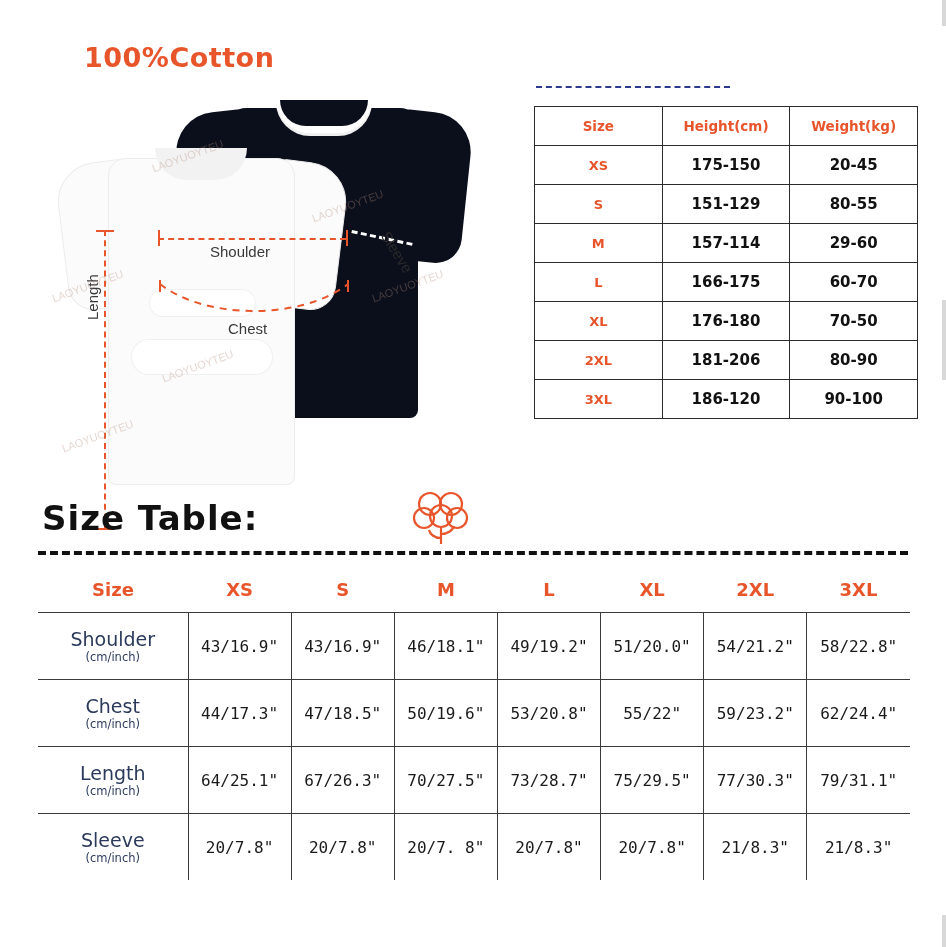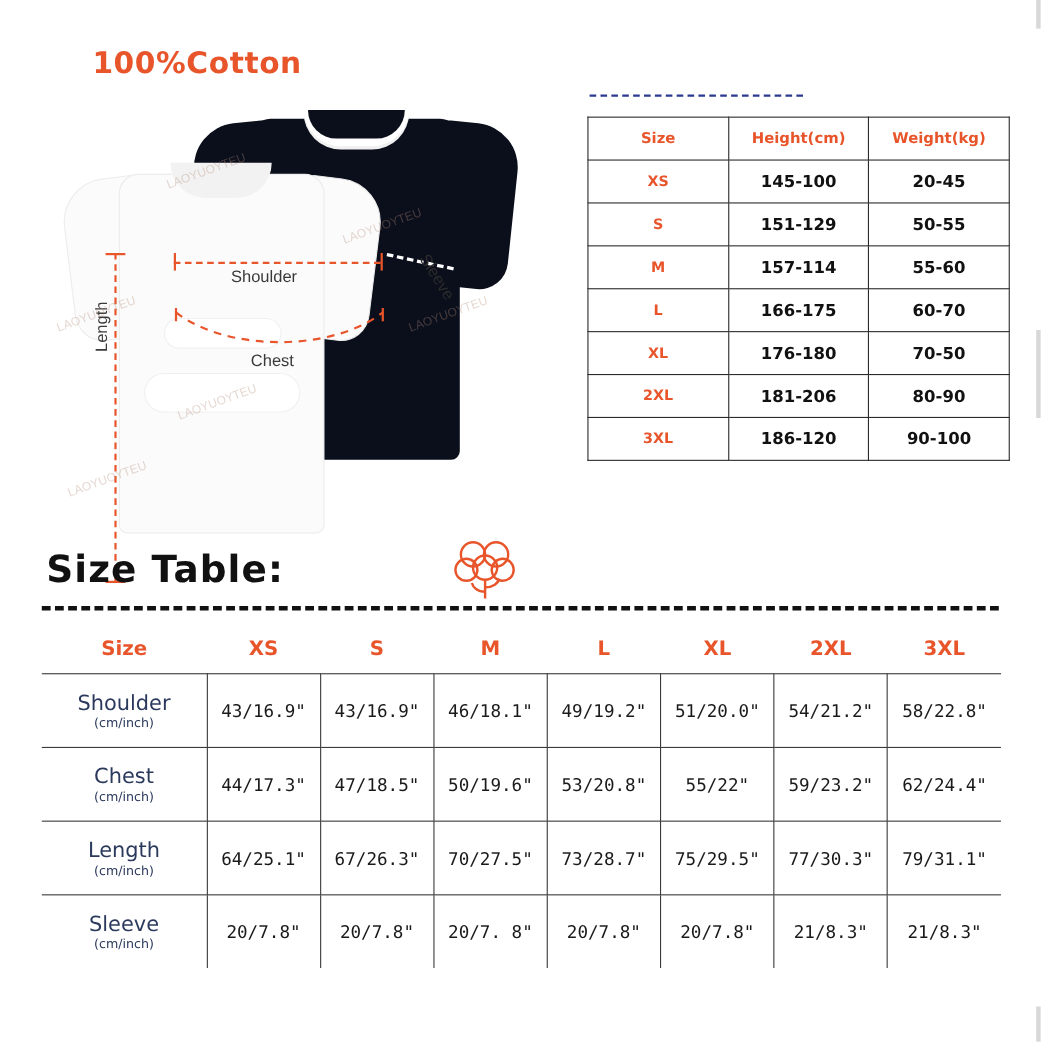--- a/index.html
+++ b/index.html
@@ -440,32 +440,32 @@
       <thead>
         <tr>
           <th>Size</th>
           <th>Height(cm)</th>
           <th>Weight(kg)</th>
         </tr>
       </thead>
       <tbody>
         <tr>
           <td class="sizecell">XS</td>
-          <td class="val">145-100</td>
+          <td class="val">175-150</td>
           <td class="val">20-45</td>
         </tr>
         <tr>
           <td class="sizecell">S</td>
           <td class="val">151-129</td>
-          <td class="val">50-55</td>
+          <td class="val">80-55</td>
         </tr>
         <tr>
           <td class="sizecell">M</td>
           <td class="val">157-114</td>
-          <td class="val">55-60</td>
+          <td class="val">29-60</td>
         </tr>
         <tr>
           <td class="sizecell">L</td>
           <td class="val">166-175</td>
           <td class="val">60-70</td>
         </tr>
         <tr>
           <td class="sizecell">XL</td>
           <td class="val">176-180</td>
           <td class="val">70-50</td>

